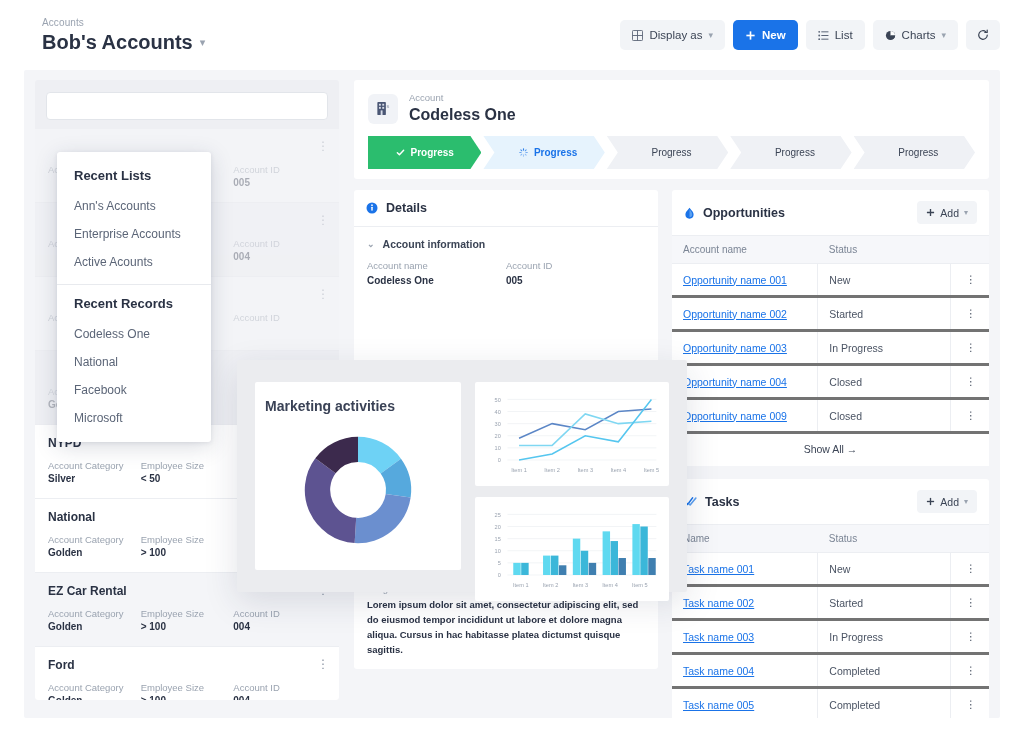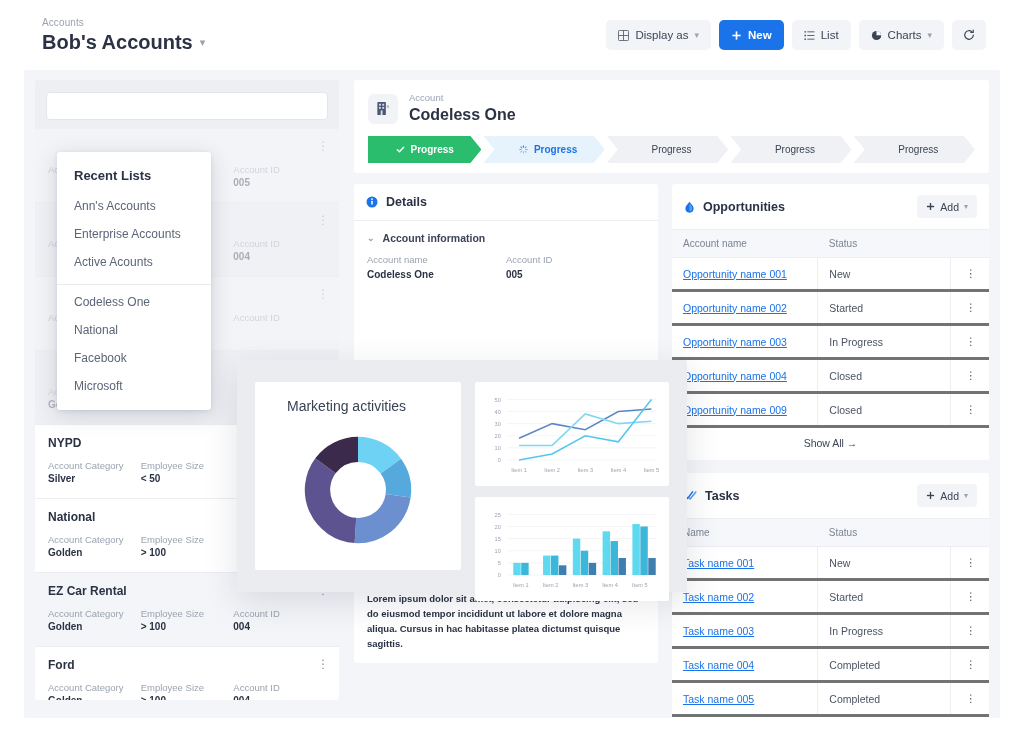--- a/index.html
+++ b/index.html
@@ -8,21 +8,21 @@
     background: #ffffff;
     font-family: "Liberation Sans", sans-serif;
     overflow: hidden;
   }
   #root { position: relative; width: 1024px; height: 737px; background:#ffffff; }
 
   
   .topbar {
     position: absolute; left: 0; top: 0; width: 1024px; height: 70px;
     background: #ffffff; display: flex; align-items: center;
-    padding: 0 38px 0 42px; z-index: 30;
+    padding: 0 24px 0 42px; z-index: 30;
   }
   .crumb { font-size: 10px; color: #9aa3b0; line-height: 13px; letter-spacing: .1px; }
   .page-title {
     font-size: 20px; font-weight: bold; color: #2a3244; line-height: 26px;
     display: flex; align-items: center; gap: 7px;
   }
   .title-caret { font-size: 11px; color: #9aa3b0; font-weight: normal; }
   .topbar-spacer { flex: 1; }
   .tb-actions { display: flex; align-items: center; gap: 8px; }
   .tb-btn {
@@ -95,21 +95,21 @@
 
   .rec-header { padding: 12px 14px 10px 14px; }
   .rh-top { display: flex; align-items: center; gap: 11px; margin-bottom: 11px; }
   .rh-avatar {
     width: 30px; height: 30px; border-radius: 6px; background: #f1f3f7;
     display: flex; align-items: center; justify-content: center;
   }
   .rh-sub { font-size: 9.5px; color: #9aa3b0; line-height: 12px; }
   .rh-title { font-size: 16px; font-weight: bold; color: #2a3244; line-height: 21px; }
 
-  .path { display: flex; height: 27px; gap: 2px; }
+  .path { display: flex; height: 33px; gap: 2px; }
   .step {
     flex: 1; position: relative; display: flex; align-items: center;
     justify-content: center; gap: 6px; font-size: 10px; color: #3b4455;
     background: #eff1f5;
     clip-path: polygon(0 0, calc(100% - 11px) 0, 100% 50%, calc(100% - 11px) 100%, 0 100%, 11px 50%);
     padding-left: 8px;
   }
   .step:first-child {
     clip-path: polygon(0 0, calc(100% - 11px) 0, 100% 50%, calc(100% - 11px) 100%, 0 100%);
     padding-left: 0;
@@ -173,21 +173,21 @@
   .floatcard {
     position: absolute; left: 213px; top: 290px; width: 450px; height: 232px;
     background: #ebecef; border-radius: 2px; z-index: 15;
     box-shadow: 0 10px 34px rgba(30,40,70,.13);
     padding: 22px 18px; display: flex; gap: 14px;
   }
   .donut-card {
     width: 206px; background: #fff; border-radius: 2px; padding: 16px 10px 10px 10px;
     display: flex; flex-direction: column; align-items: center;
   }
-  .donut-title { font-size: 14px; color: #3a4256; margin-bottom: 6px; align-self:flex-start; margin-left:22px;}
+  .donut-title { font-size: 14px; color: #3a4256; margin-bottom: 6px; align-self:flex-start; font-weight:bold;}
   .minicharts { flex: 1; display: flex; flex-direction: column; gap: 11px; }
   .minicard { flex: 1; background: #fff; border-radius: 2px; padding: 7px 6px; }
 
   svg text.tick { font-size: 3.4px; fill: #9aa3b0; font-family: "Liberation Sans", sans-serif; }
   svg line.gl { stroke: #eceef2; stroke-width: .4; }
 </style>
 </head>
 <body>
 
 <div id="root">
@@ -739,20 +739,21 @@
         </div>
       </div>
     </div>
 
     <div class="dropdown">
       <div class="dd-head">Recent Lists</div>
       <div class="dd-item">Ann's Accounts</div>
       <div class="dd-item">Enterprise Accounts</div>
       <div class="dd-item">Active Acounts</div>
       <div class="dd-sep"></div>
+      <div class="dd-head">Recent Records</div>
       <div class="dd-item">Codeless One</div>
       <div class="dd-item">National</div>
       <div class="dd-item">Facebook</div>
       <div class="dd-item">Microsoft</div>
     </div>
 
   </div>
 </div>
 
 </body></html>

